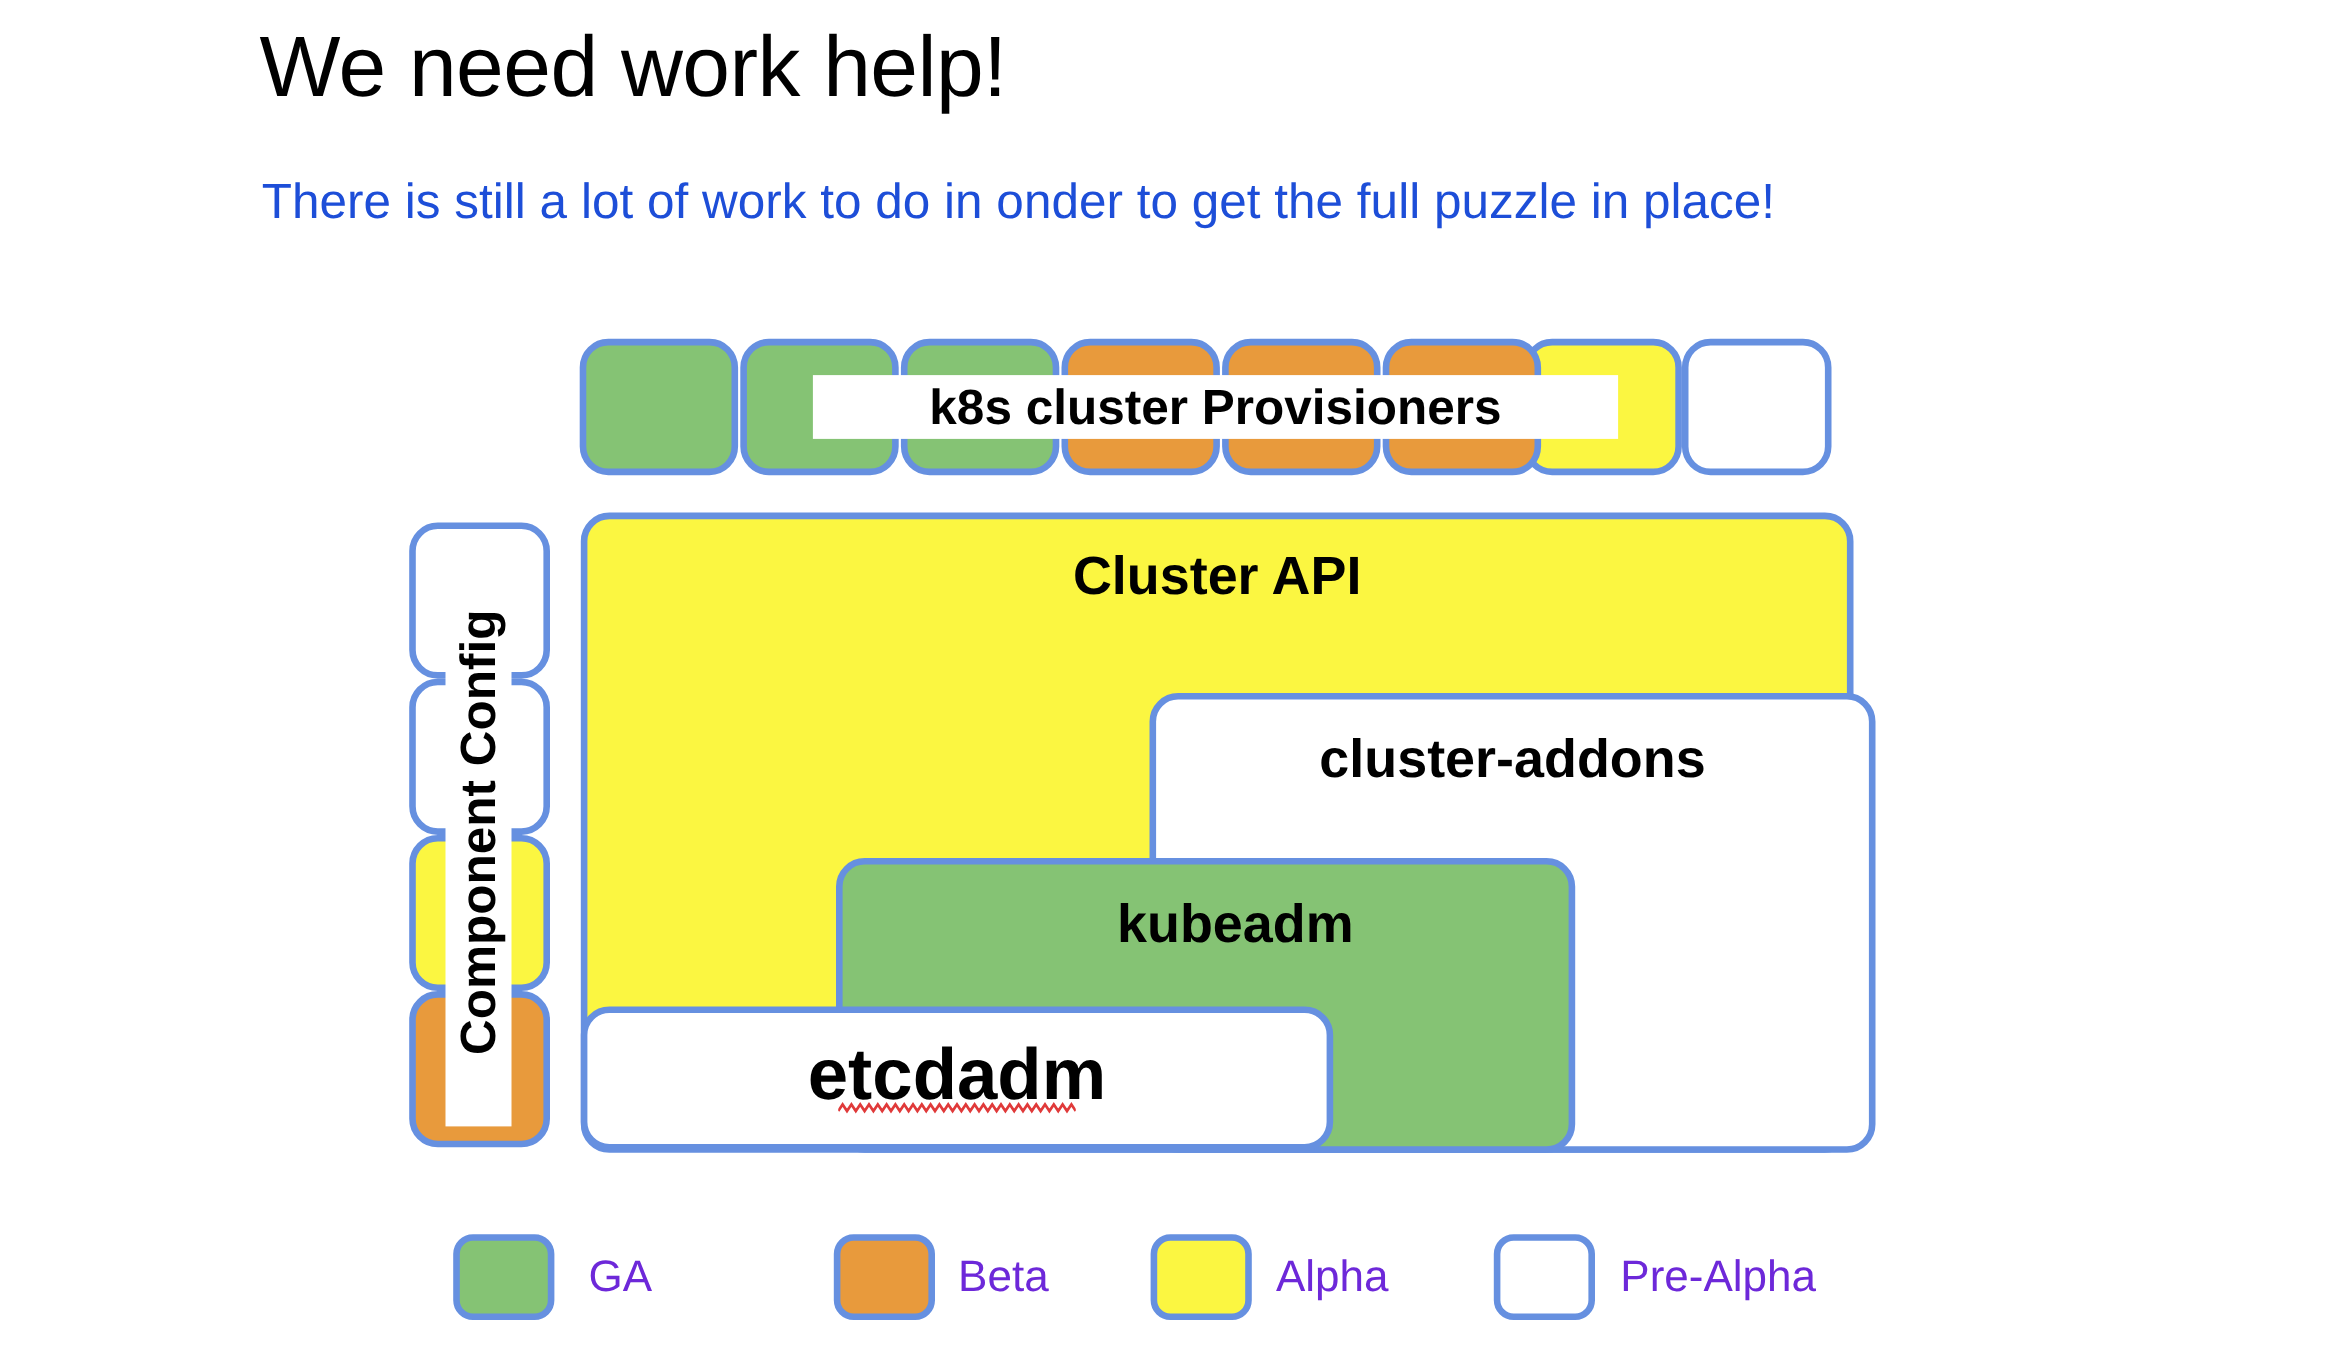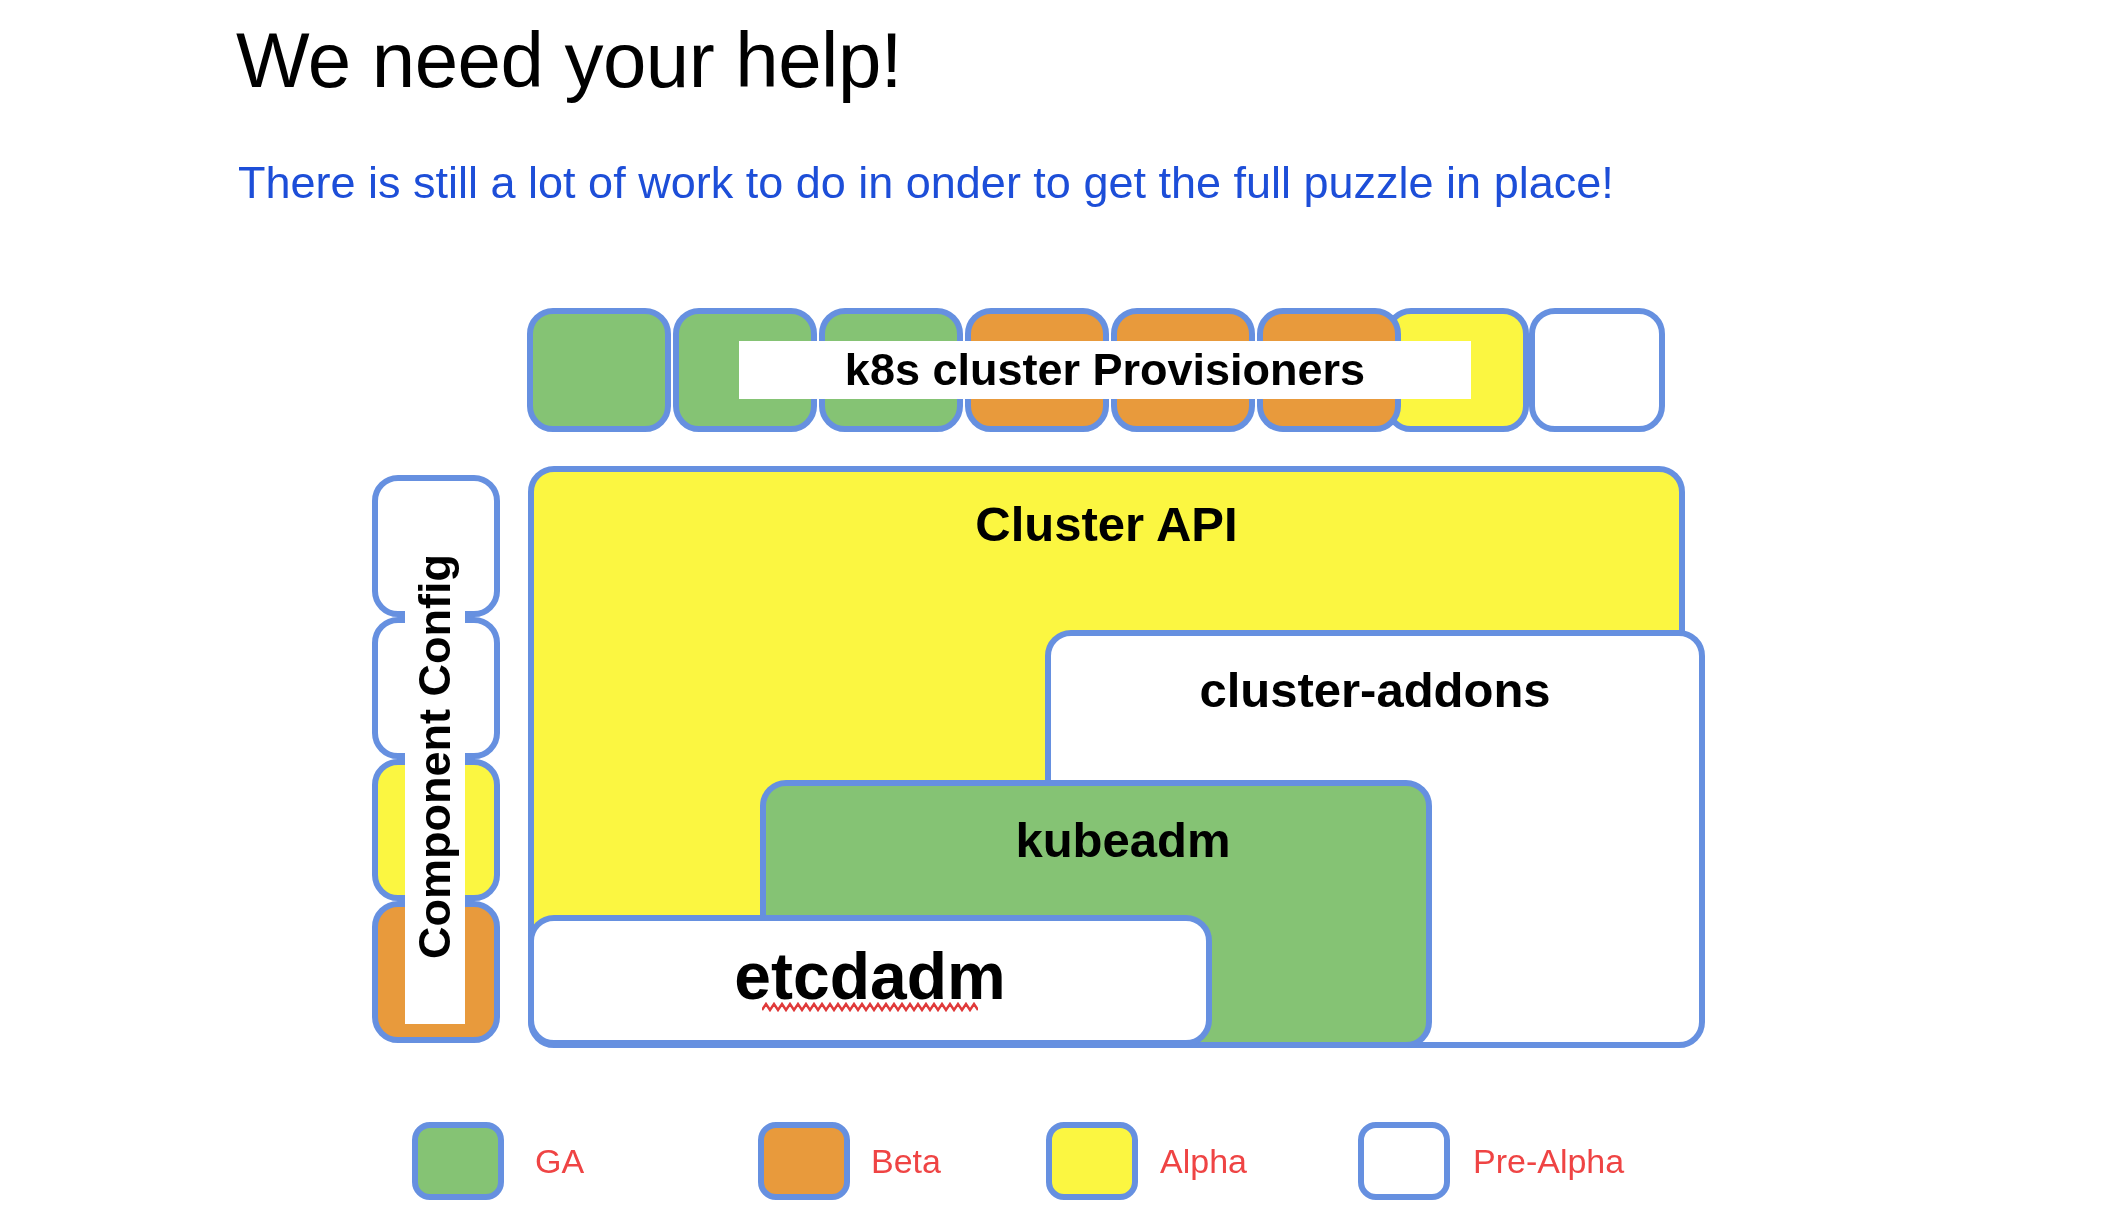--- a/index.html
+++ b/index.html
@@ -98,32 +98,32 @@
   .legend-swatch {
     position: absolute;
     box-sizing: border-box;
     border: 6px solid #6690e0;
     border-radius: 18px;
     width: 92px;
     height: 78px;
   }
   .legend-label {
     position: absolute;
-    font-size: 34px;
+    font-size: 40px;
     line-height: 78px;
-    color: #ef4444;
+    color: #6d28d9;
     white-space: nowrap;
   }
 </style>
 </head>
 <body>
 
 <div id="slide">
 
-  <div class="slide-title">We need your help!</div>
+  <div class="slide-title">We need work help!</div>
   <div class="slide-subtitle">There is still a lot of work to do in onder to get the full puzzle in place!</div>
 
   <div class="box green" style="left:527px;  top:308px; width:144px; height:124px; z-index:8;"></div>
   <div class="box green" style="left:673px;  top:308px; width:144px; height:124px; z-index:7;"></div>
   <div class="box green" style="left:819px;  top:308px; width:144px; height:124px; z-index:6;"></div>
   <div class="box orange" style="left:965px;  top:308px; width:144px; height:124px; z-index:5;"></div>
   <div class="box orange" style="left:1111px; top:308px; width:144px; height:124px; z-index:4;"></div>
   <div class="box orange" style="left:1257px; top:308px; width:144px; height:124px; z-index:3;"></div>
   <div class="box yellow" style="left:1385px; top:308px; width:144px; height:124px; z-index:2;"></div>
   <div class="box white" style="left:1529px; top:308px; width:136px; height:124px; z-index:1;"></div>

